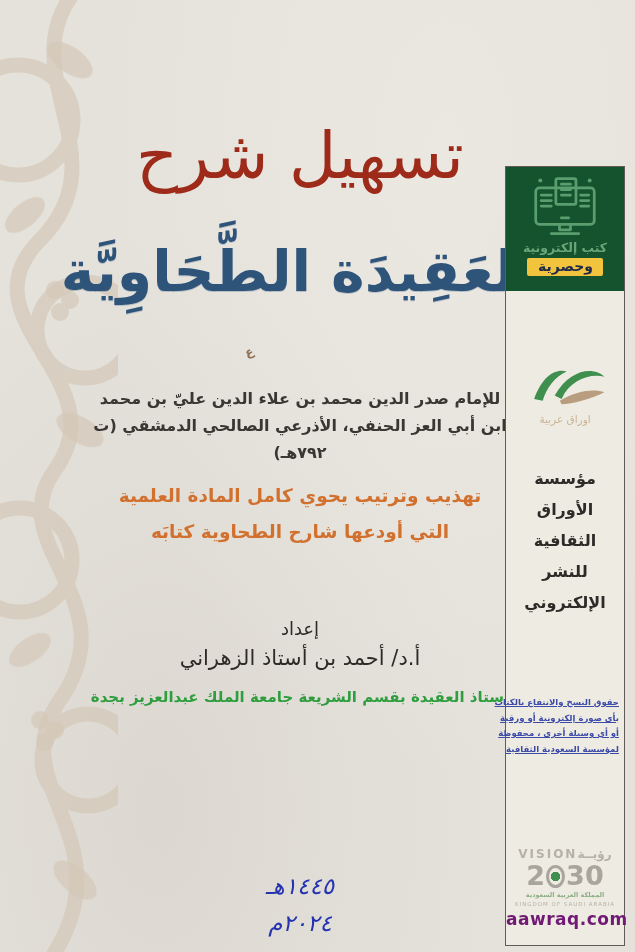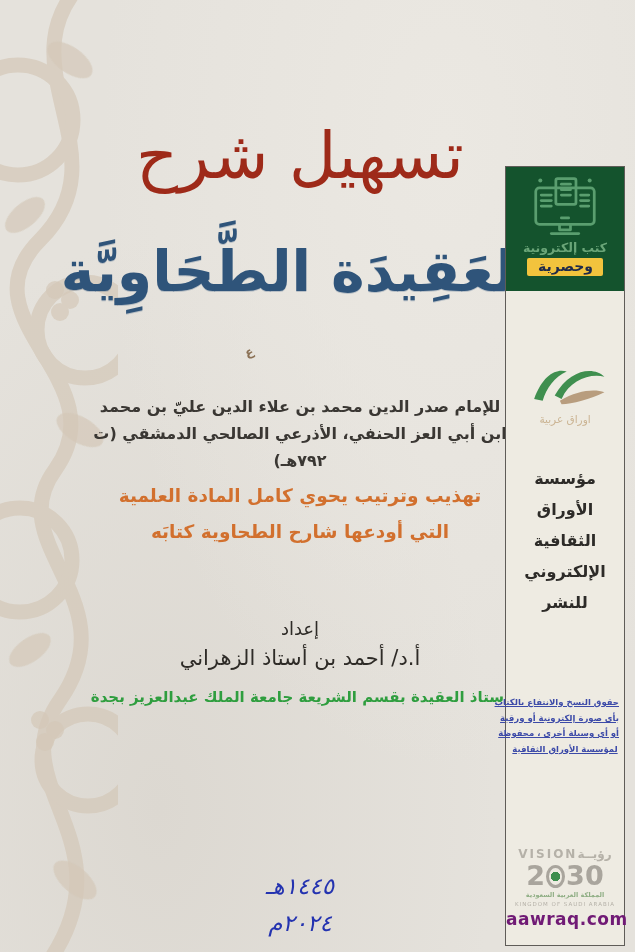--- a/index.html
+++ b/index.html
@@ -21,21 +21,21 @@
     position:absolute;left:-20px;top:238px;width:470px;
     font-size:57px;font-weight:bold;color:#2f547a;white-space:nowrap;
     text-shadow:0 1px 0 rgba(47,84,122,.25);
   }
   .flourish{
     position:absolute;left:160px;top:345px;font-size:12px;color:#8b7155;
     transform:rotate(-18deg);font-weight:bold;
   }
   .author{
     position:absolute;left:0;top:385px;width:100%;
-    font-size:16px;font-weight:bold;color:#3a3733;line-height:27px;margin-top:8px;
+    font-size:16px;font-weight:bold;color:#3a3733;line-height:27px;
   }
   .subtitle{
     position:absolute;left:0;top:478px;width:100%;
     font-size:18.5px;font-weight:bold;color:#d2702e;line-height:36px;
   }
   .prepared{
     position:absolute;left:0;top:616px;width:100%;color:#2e2b27;
   }
   .prepared-label{font-size:18px;line-height:26px;}
   .preparer-name{font-size:21px;font-weight:500;line-height:32px;}
@@ -190,29 +190,29 @@
         <path d="M38,38 C56,6 84,4 96,16 C78,12 56,20 46,42 Z" fill="#3f8f4f"></path>
         <path d="M44,44 C64,32 84,30 96,34 C80,42 58,48 46,48 Z" fill="#b89d7e"></path>
       </svg>
       <div class="awraq-label">اوراق عربية</div>
     </div>
 
     <div class="foundation">
       <div>مؤسسة</div>
       <div>الأوراق</div>
       <div>الثقافية</div>
+      <div>للنشر</div>
       <div>الإلكتروني</div>
-      <div>للنشر</div>
     </div>
 
     <div class="copyright">
       <div>حقوق النسخ والانتفاع بالكتاب</div>
       <div>بأي صورة إلكترونية أو ورقية</div>
       <div>أو أي وسيلة أخرى ، محفوظة</div>
-      <div>لمؤسسة الأوراق الثقافية</div>
+      <div>لمؤسسة السعودية الثقافية</div>
     </div>
 
     <div class="vision">
       <div class="vision-row" dir="ltr">
         <span class="vision-en">VISION</span>
         <span class="vision-ar">رؤيــة</span>
       </div>
       <div class="vision-year" dir="ltr">
         <span>2</span>
           <span class="vision-zero"></span>

